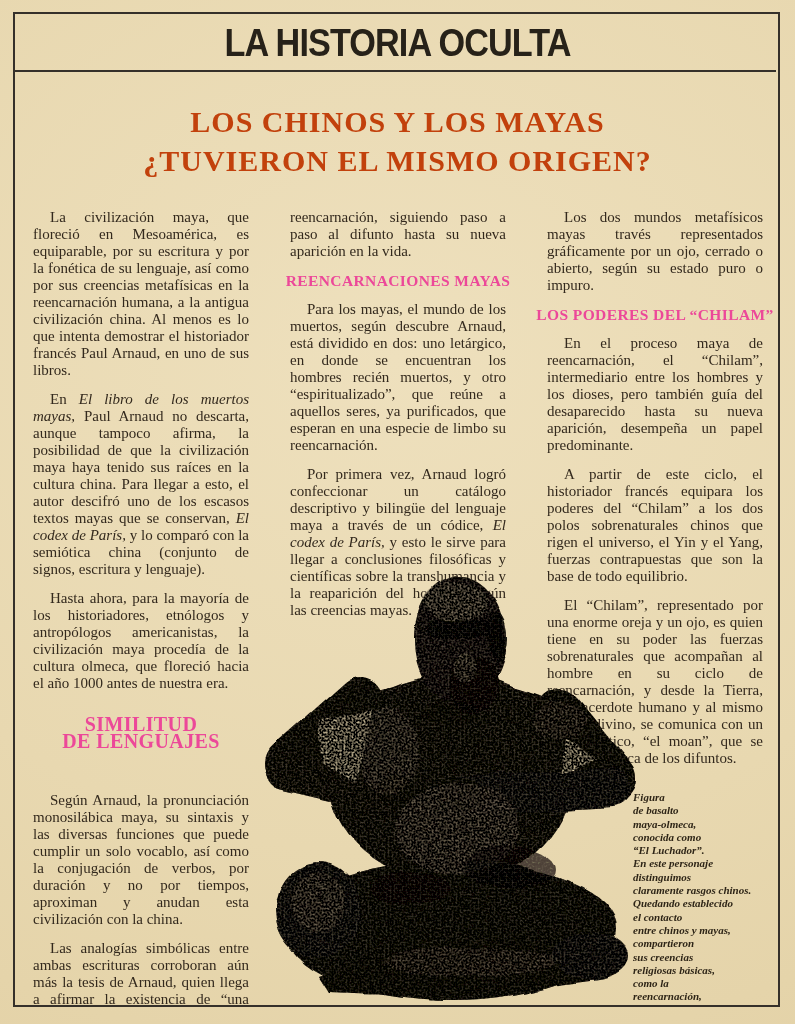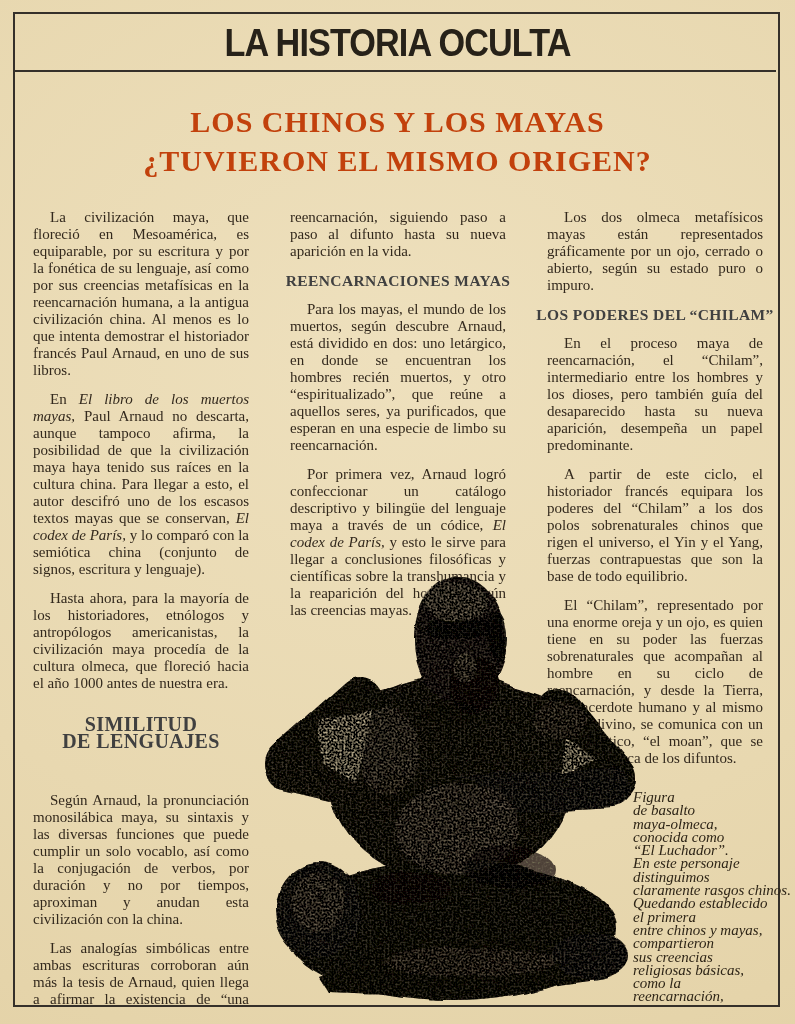--- a/index.html
+++ b/index.html
@@ -37,30 +37,30 @@
   .article-col{
     flex:0 0 240px;width:240px;overflow:hidden;
     font-size:15px;line-height:17px;text-align:justify;
     color:#33291d;
   }
   .body-p{margin:12px;text-indent:17px;}
   .body-p.noindent{text-indent:0;}
   .body-p em{font-style:italic;}
   .col-heading{
     font-weight:bold;text-align:center;font-size:15.5px;line-height:17px;
-    letter-spacing:.4px;margin:7px 0 7px;color:#404040;
+    letter-spacing:.4px;margin:7px 0 7px;color:#ec4899;
   }
   .col-heading.h-gap-lg{margin:24px 0 42px;font-size:20px;}
   .photo{
     position:absolute;left:260px;top:568px;width:390px;height:442px;
   }
   .caption{
     position:absolute;left:633px;top:791px;width:152px;
-    font-style:italic;font-weight:normal;
-    font-size:15px;line-height:13.3px;color:#2e2517;
+    font-style:italic;font-weight:bold;
+    font-size:11px;line-height:13.3px;color:#2e2517;
     z-index:5;
   }
   .caption div{white-space:nowrap;}
 </style>
 </head>
 <body>
 
 <div class="page-frame"></div>
 
 <div class="banner">LA HISTORIA OCULTA</div>
@@ -86,21 +86,21 @@
     </div>
   <div class="article-col">
       <p class="body-p noindent"><span>reencarnación, siguiendo paso a paso al difunto hasta su nueva aparición en la vida.</span></p>
       <div class="col-heading">
         <div>REENCARNACIONES MAYAS</div>
       </div>
       <p class="body-p"><span>Para los mayas, el mundo de los muertos, según descubre Arnaud, está dividido en dos: uno letárgico, en donde se encuentran los hombres recién muertos, y otro “espiritualizado”, que reúne a aquellos seres, ya purificados, que esperan en una especie de limbo su reencarnación.</span></p>
       <p class="body-p"><span>Por primera vez, Arnaud logró confeccionar un catálogo descriptivo y bilingüe del lenguaje maya a través de un códice, </span><em>El codex de París,</em><span> y esto le sirve para llegar a conclusiones filosóficas y científicas sobre la transhumancia y la reaparición del hombre, según las creencias mayas.</span></p>
     </div>
   <div class="article-col">
-      <p class="body-p"><span>Los dos olmeca metafísicos mayas están representados gráficamente por un ojo, cerrado o abierto, según su estado puro o impuro.</span></p>
+      <p class="body-p"><span>Los dos mundos metafísicos mayas través representados gráficamente por un ojo, cerrado o abierto, según su estado puro o impuro.</span></p>
       <div class="col-heading">
         <div>LOS PODERES DEL “CHILAM”</div>
       </div>
       <p class="body-p"><span>En el proceso maya de reencarnación, el “Chilam”, intermediario entre los hombres y los dioses, pero también guía del desaparecido hasta su nueva aparición, desempeña un papel predominante.</span></p>
       <p class="body-p"><span>A partir de este ciclo, el historiador francés equipara los poderes del “Chilam” a los dos polos sobrenaturales chinos que rigen el universo, el Yin y el Yang, fuerzas contrapuestas que son la base de todo equilibrio.</span></p>
       <p class="body-p"><span>El “Chilam”, representado por una enorme oreja y un ojo, es quien tiene en su poder las fuerzas sobrenaturales que acompañan al hombre en su ciclo de reencarnación, y desde la Tierra, este sacerdote humano y al mismo tiempo divino, se comunica con un pájaro mítico, “el moan”, que se encuentra cerca de los difuntos.</span></p>
     </div>
 </div>
 
 <svg class="photo" viewBox="0 0 390 442" aria-hidden="true">
@@ -160,20 +160,20 @@
 <div class="caption">
     <div>Figura</div>
     <div>de basalto</div>
     <div>maya-olmeca,</div>
     <div>conocida como</div>
     <div>“El Luchador”.</div>
     <div>En este personaje</div>
     <div>distinguimos</div>
     <div>claramente rasgos chinos.</div>
     <div>Quedando establecido</div>
-    <div>el primera</div>
+    <div>el contacto</div>
     <div>entre chinos y mayas,</div>
     <div>compartieron</div>
     <div>sus creencias</div>
     <div>religiosas básicas,</div>
     <div>como la</div>
     <div>reencarnación,</div>
   </div>
 
 </body></html>

